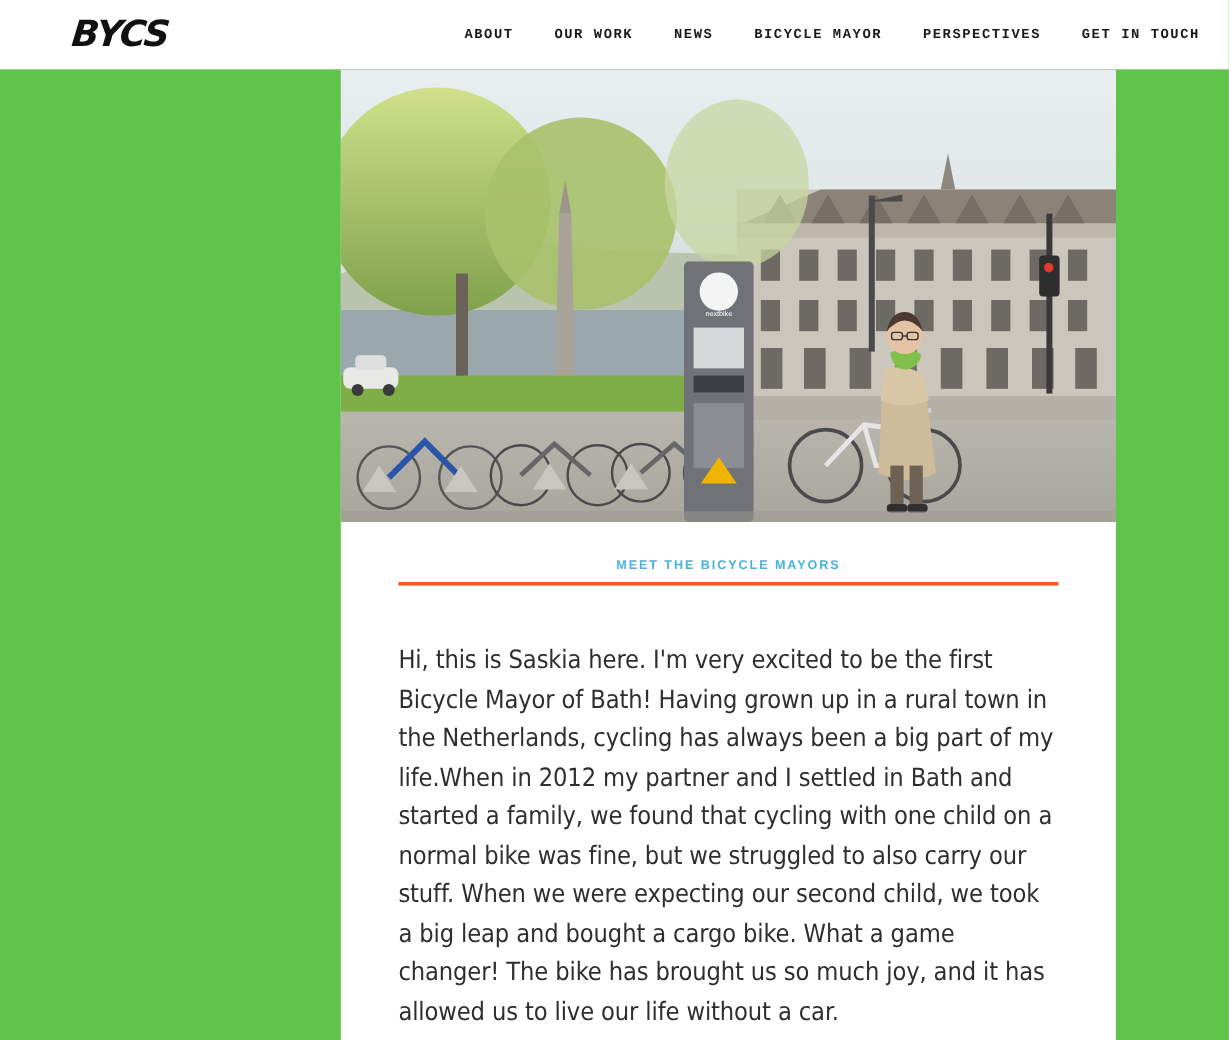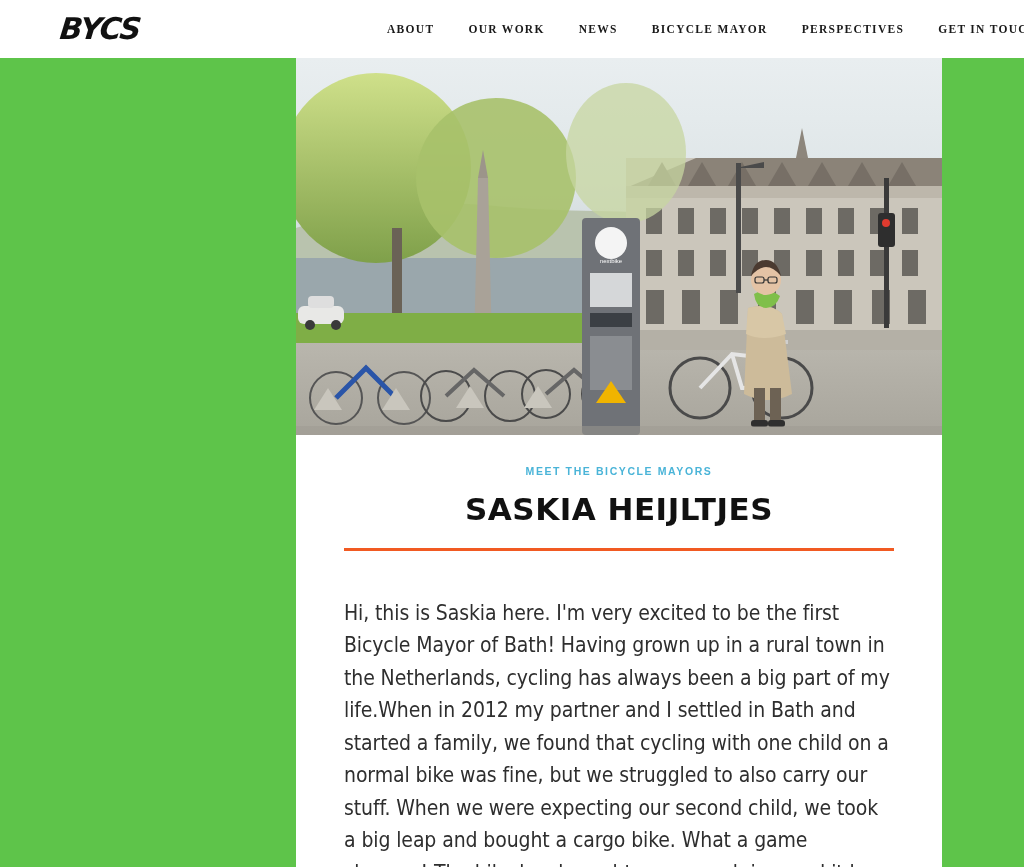--- a/index.html
+++ b/index.html
@@ -47,33 +47,33 @@
   }
   .nav-item {
     font-size: 11.5px;
     font-weight: bold;
     letter-spacing: 1.3px;
     color: #1a1a1a;
     padding: 0 17px;
     text-transform: uppercase;
     cursor: pointer;
     white-space: nowrap;
-    font-family: Liberation Serif, serif;
+    font-family: Liberation Mono, monospace;
   }
 
   
   .page {
     position: relative;
     width: 1024px;
     height: 809px;
     background: #5ec44a;
   }
   .content-col {
     position: absolute;
-    left: 296px;
+    left: 284px;
     top: 0;
     width: 646px;
     height: 809px;
     background: #ffffff;
   }
 
   
   .hero {
     position: relative;
     width: 646px;
@@ -290,17 +290,16 @@
           <rect x="474" y="330" width="11" height="34" fill="#6d6254"></rect>
           <rect x="455" y="362" width="17" height="7" rx="3" fill="#2f2f2f"></rect>
           <rect x="472" y="362" width="17" height="7" rx="3" fill="#2f2f2f"></rect>
         </g>
 
         <rect x="0" y="368" width="646" height="9" fill="#9d9a91" opacity="0.5"></rect>
       </svg>
     </div>
 
     <div class="eyebrow">MEET THE BICYCLE MAYORS</div>
-    <h1 class="title">SASKIA HEIJLTJES</h1>
     <div class="rule"></div>
     <p class="body-text">Hi, this is Saskia here. I'm very excited to be the first Bicycle Mayor of Bath! Having grown up in a rural town in the Netherlands, cycling has always been a big part of my life.When in 2012 my partner and I settled in Bath and started a family, we found that cycling with one child on a normal bike was fine, but we struggled to also carry our stuff. When we were expecting our second child, we took a big leap and bought a cargo bike. What a game changer! The bike has brought us so much joy, and it has allowed us to live our life without a car.</p>
   </div>
 </div>
 
 </body></html>

